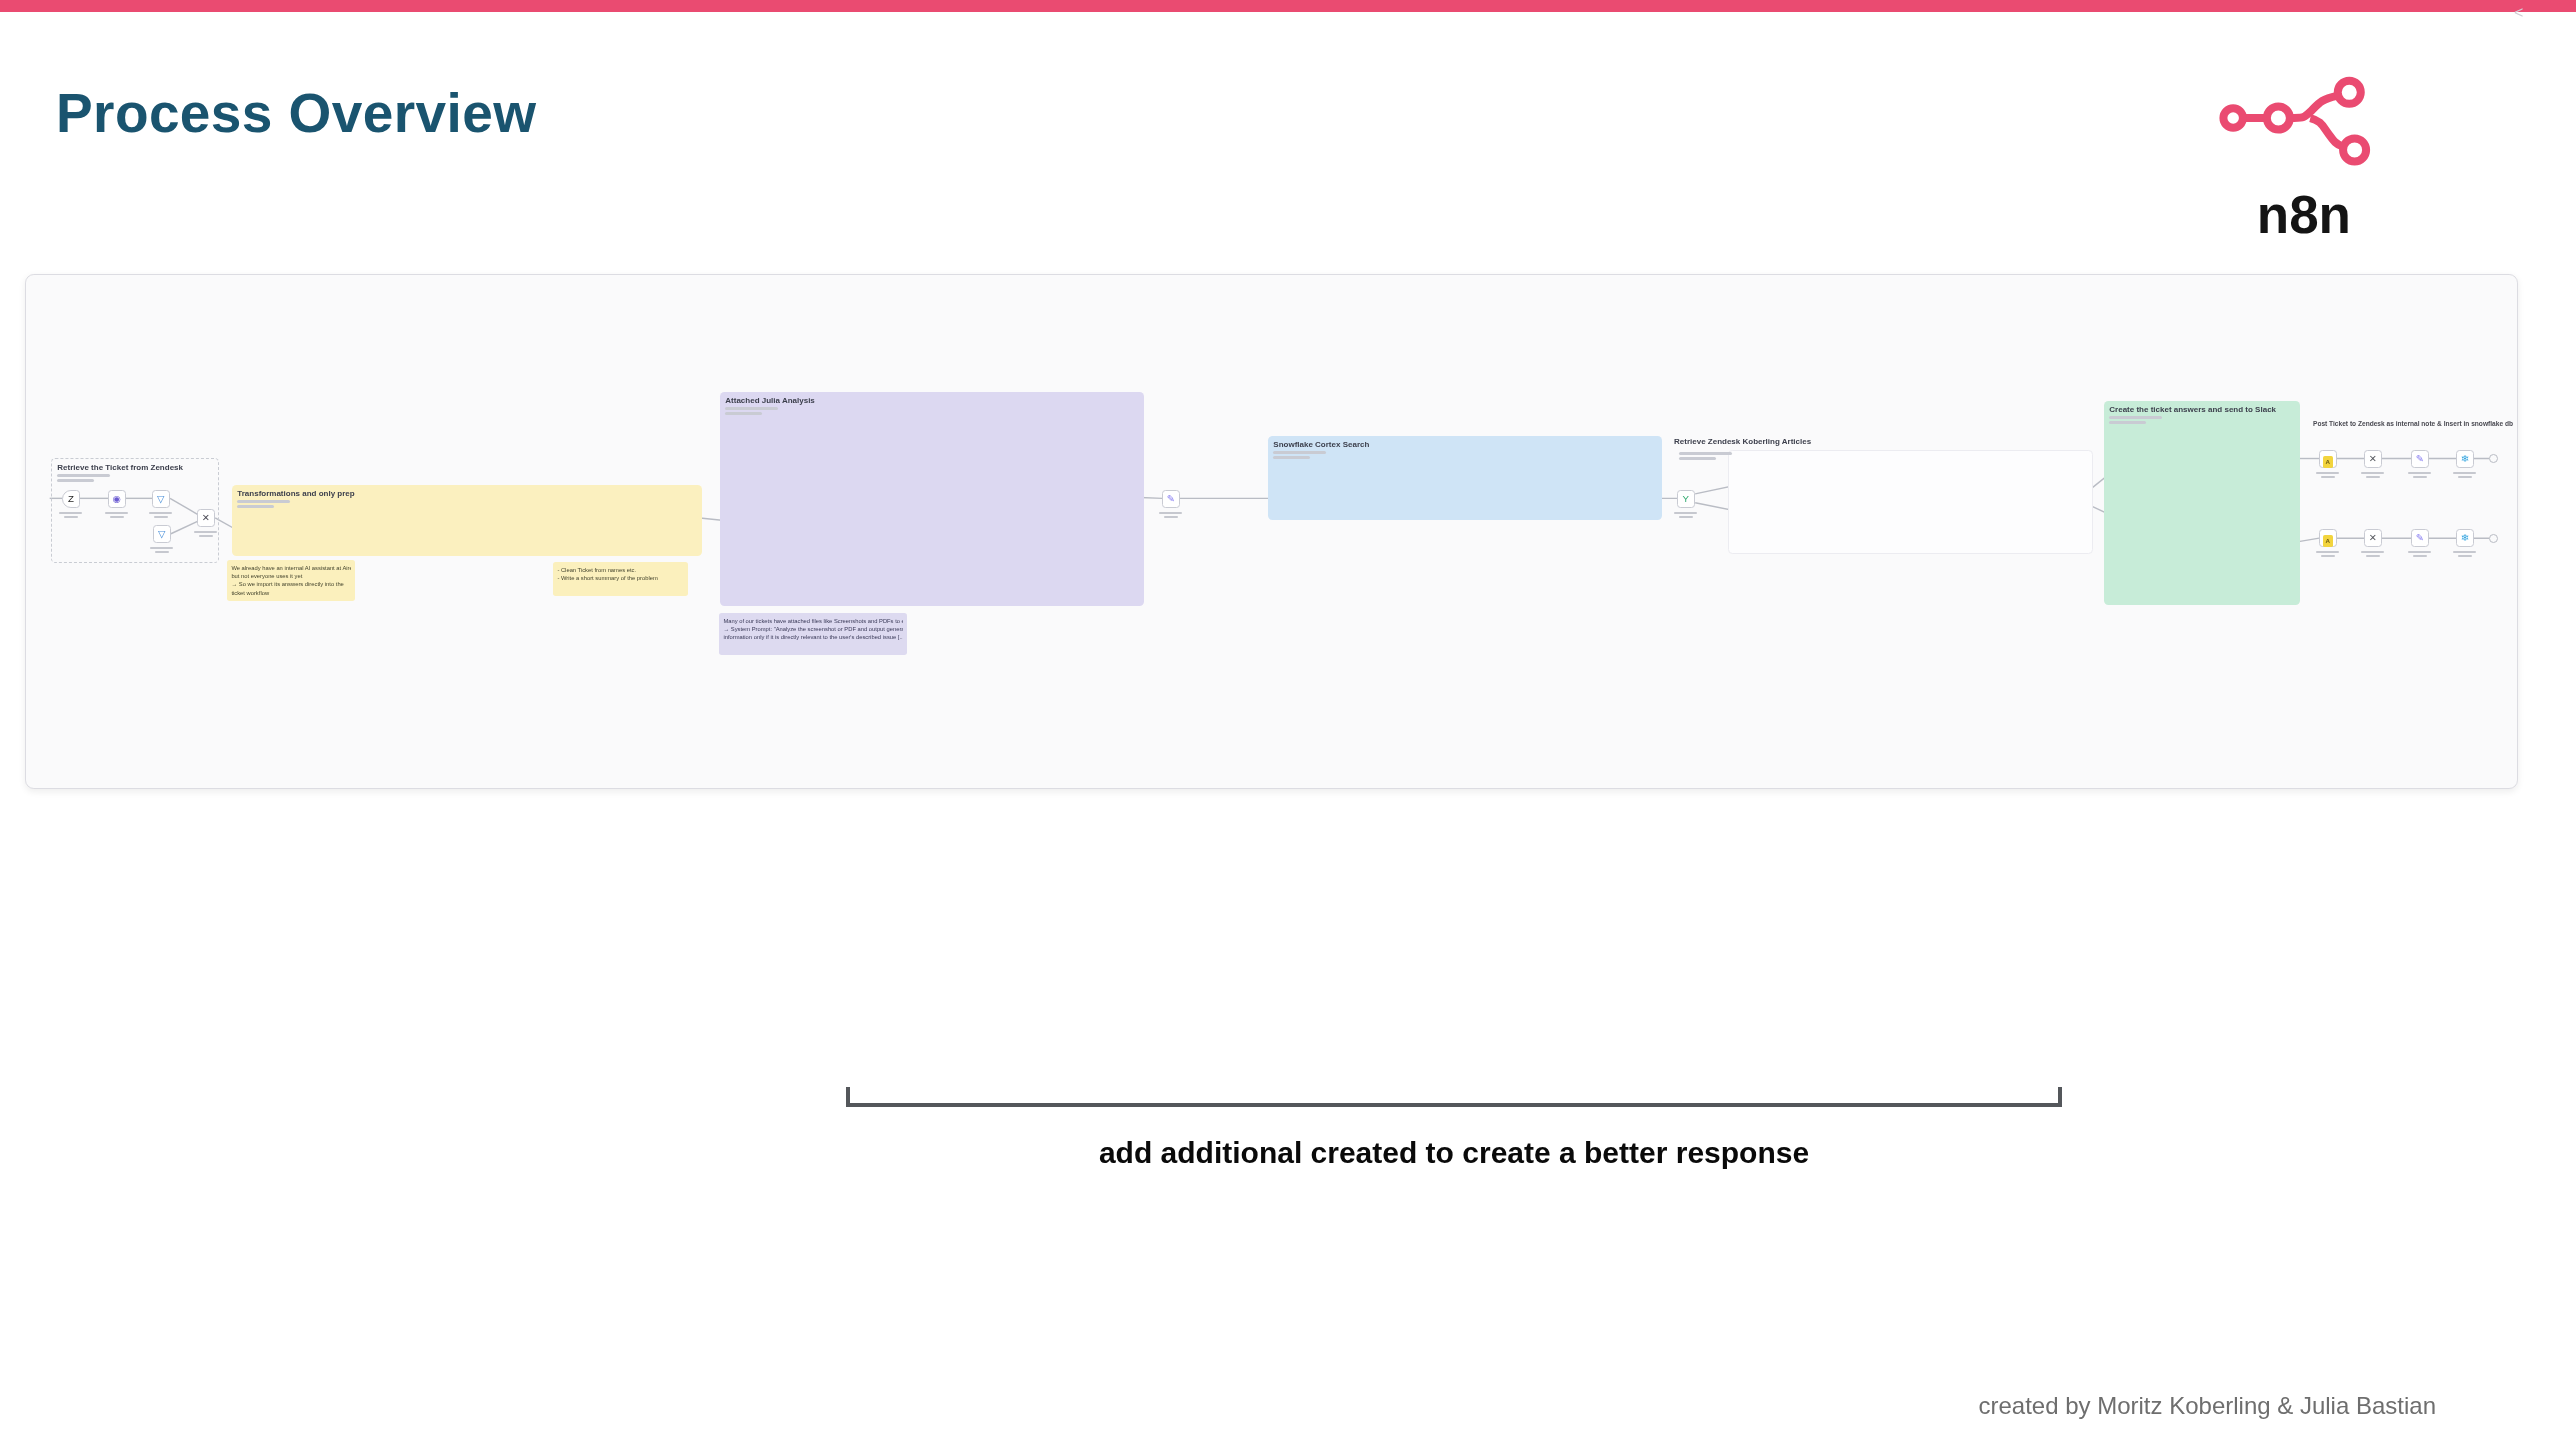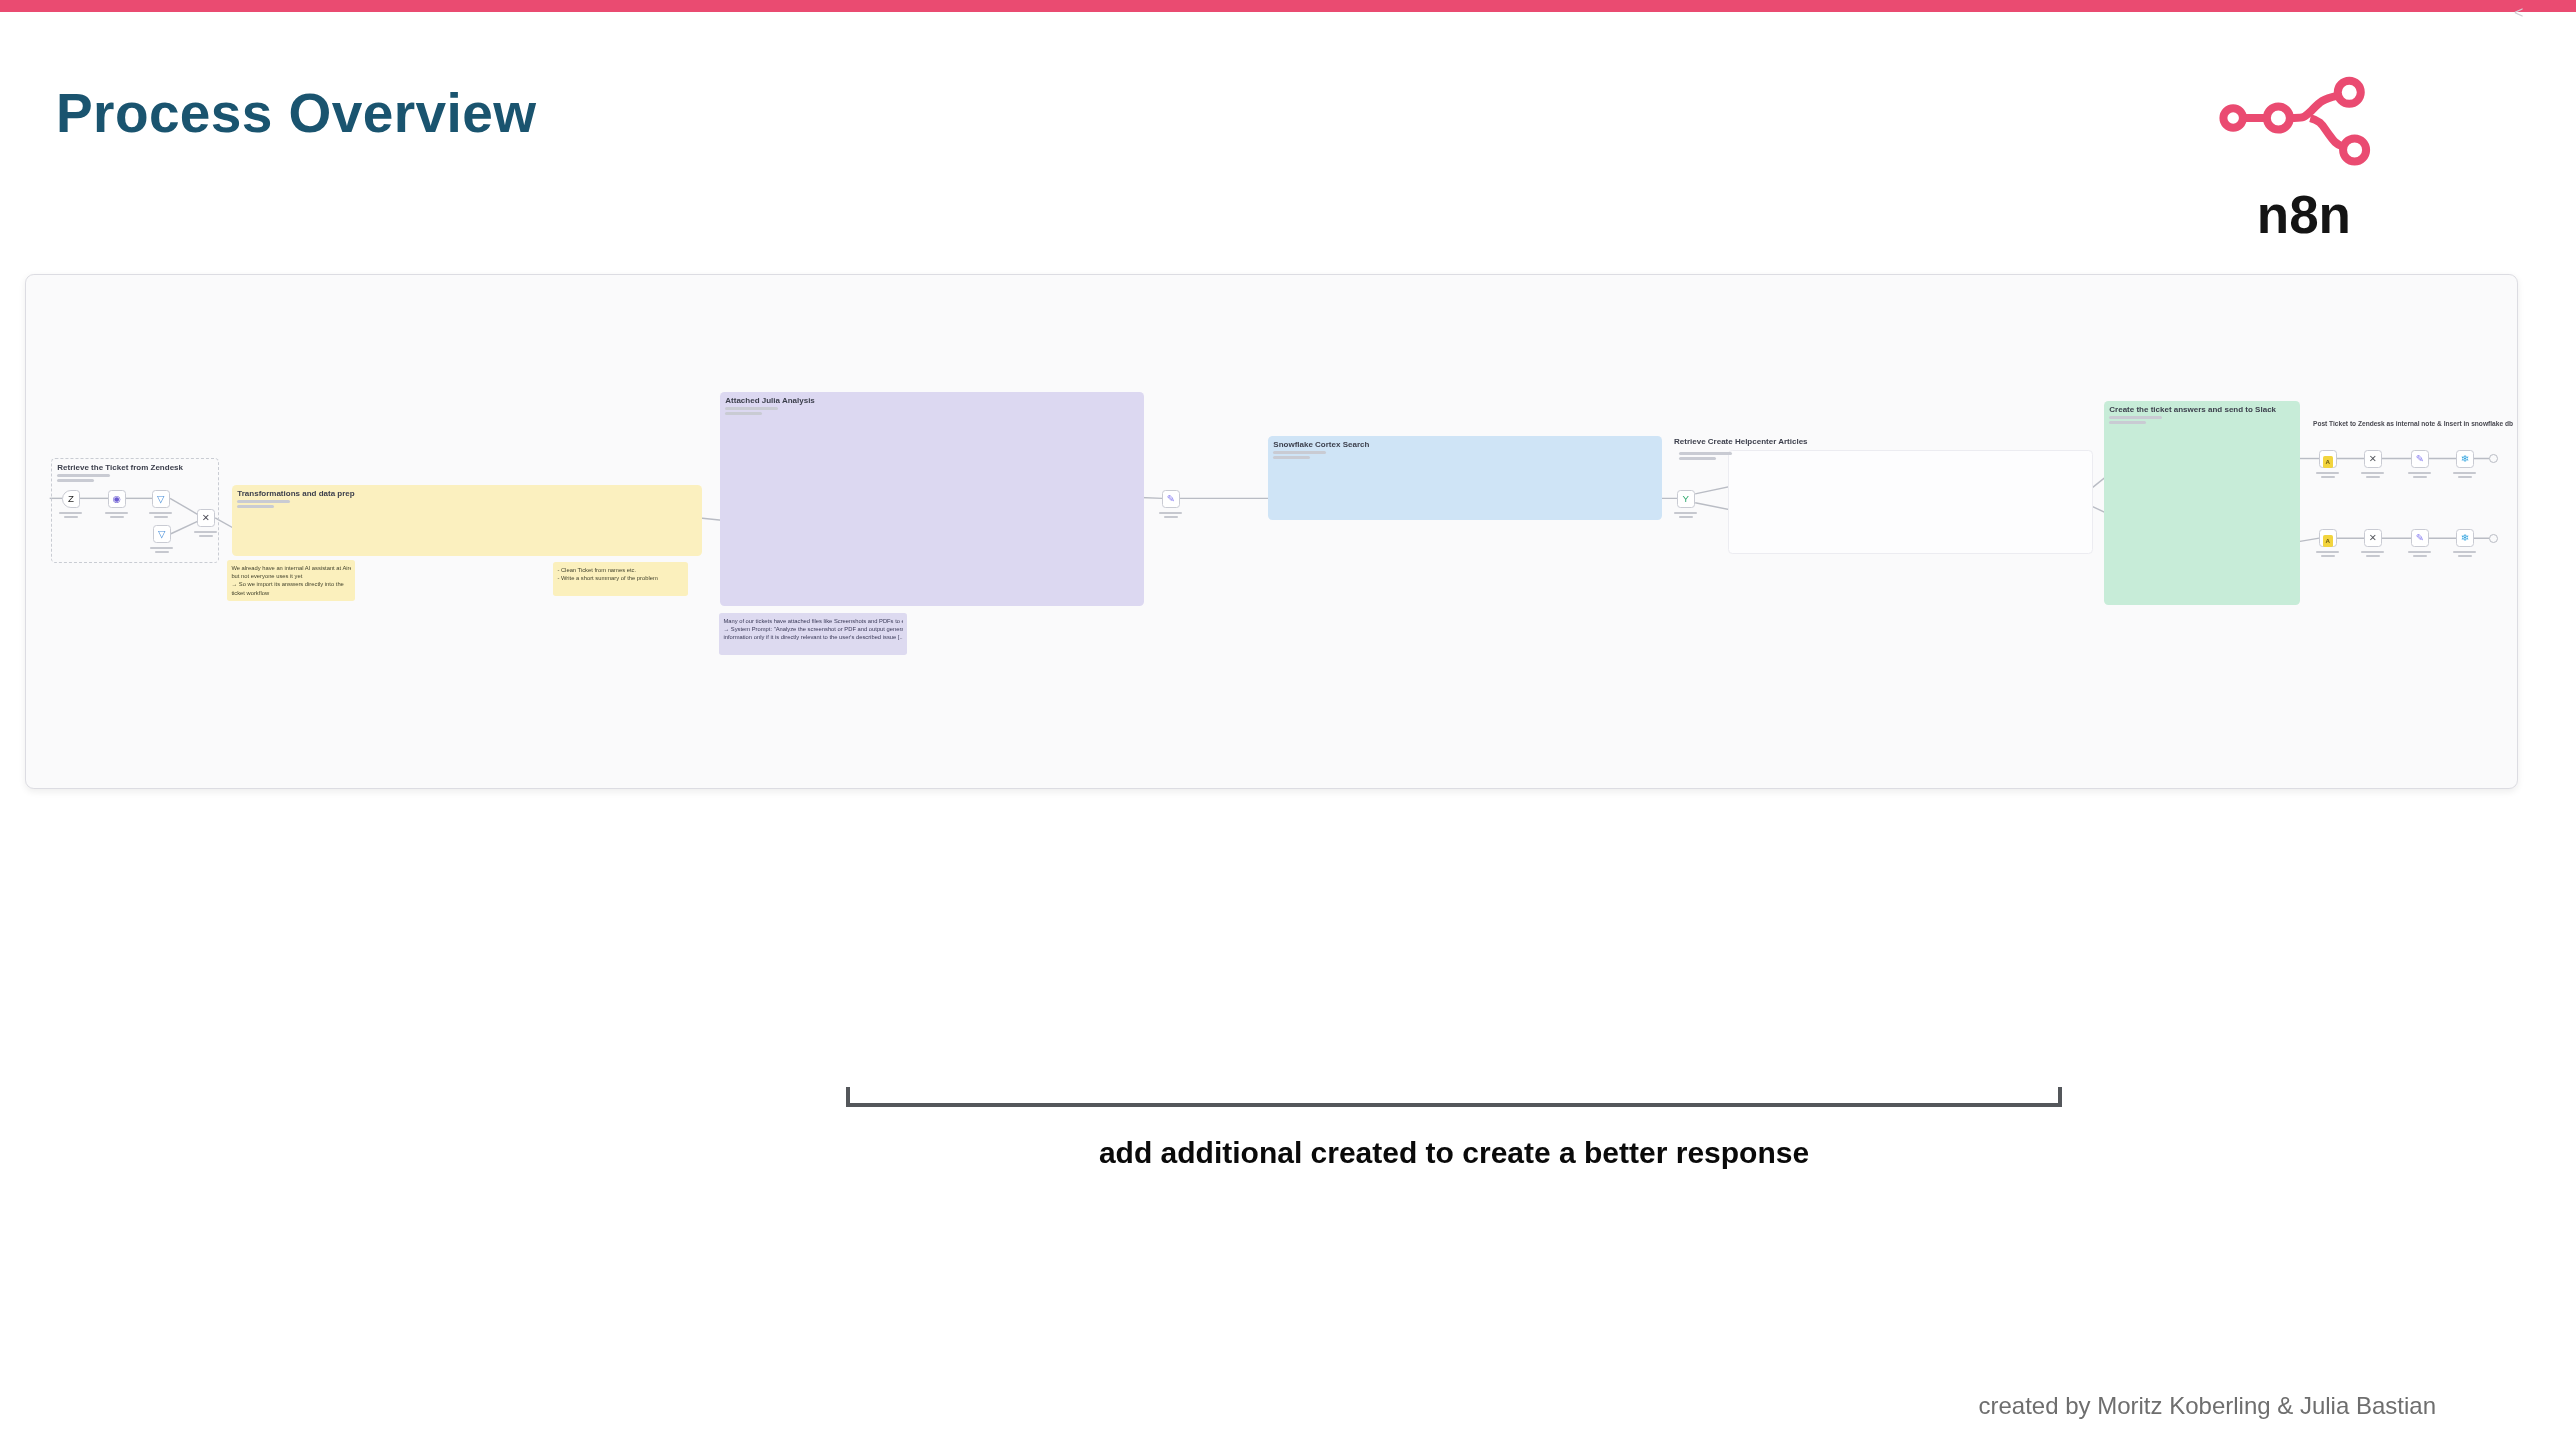--- a/index.html
+++ b/index.html
@@ -660,36 +660,36 @@
 <div class="abs" id="bracket-caption">add additional created to create a better response</div>
 
 <div class="abs" id="attribution">created by Moritz Koberling &amp; Julia Bastian</div>
 
 <div class="region dashed" style="position: absolute; left: 51px; top: 458px; width: 166px; height: 103px;">
     <div class="region-title">Retrieve the Ticket from Zendesk</div>
     <div class="subbar" style="left: 5.3px; top: 15px; width: 53px;"></div>
     <div class="subbar" style="left: 5.3px; top: 20.4px; width: 37px;"></div>
   </div>
 <div class="region" style="position: absolute; left: 232px; top: 485px; width: 470px; height: 71px; background: rgb(251, 240, 191);">
-    <div class="region-title">Transformations and data prep</div>
+    <div class="region-title">Transformations and only prep</div>
     <div class="subbar" style="left: 5.3px; top: 15px; width: 53px;"></div>
     <div class="subbar" style="left: 5.3px; top: 20.4px; width: 37px;"></div>
   </div>
 <div class="region" style="position: absolute; left: 720px; top: 392px; width: 424px; height: 214px; background: rgb(220, 216, 241);">
     <div class="region-title">Attached Julia Analysis</div>
     <div class="subbar" style="left: 5.3px; top: 15px; width: 53px;"></div>
     <div class="subbar" style="left: 5.3px; top: 20.4px; width: 37px;"></div>
   </div>
 <div class="region" style="position: absolute; left: 1268px; top: 436px; width: 394px; height: 84px; background: rgb(207, 228, 246);">
     <div class="region-title">Snowflake Cortex Search</div>
     <div class="subbar" style="left: 5.3px; top: 15px; width: 53px;"></div>
     <div class="subbar" style="left: 5.3px; top: 20.4px; width: 37px;"></div>
   </div>
 <div class="region faint" style="position: absolute; left: 1728px; top: 450px; width: 363px; height: 102px;">
-    <div class="region-title" style="left: -55px; top: -14px;">Retrieve Create Helpcenter Articles</div>
+    <div class="region-title" style="left: -55px; top: -14px;">Retrieve Zendesk Koberling Articles</div>
     <div class="subbar" style="left: -50px; top: 0.9px; width: 53px;"></div>
     <div class="subbar" style="left: -50px; top: 6.2px; width: 37px;"></div>
   </div>
 <div class="region" style="position: absolute; left: 2104px; top: 401px; width: 196px; height: 204px; background: rgb(199, 236, 216);">
     <div class="region-title">Create the ticket answers and send to Slack</div>
     <div class="subbar" style="left: 5.3px; top: 15px; width: 53px;"></div>
     <div class="subbar" style="left: 5.3px; top: 20.4px; width: 37px;"></div>
   </div>
 <div class="sticky" style="left: 227px; top: 560px; width: 128px; min-height: 41px; background: rgb(251, 240, 189);">
     <div>We already have an internal AI assistant at Airees,</div>

